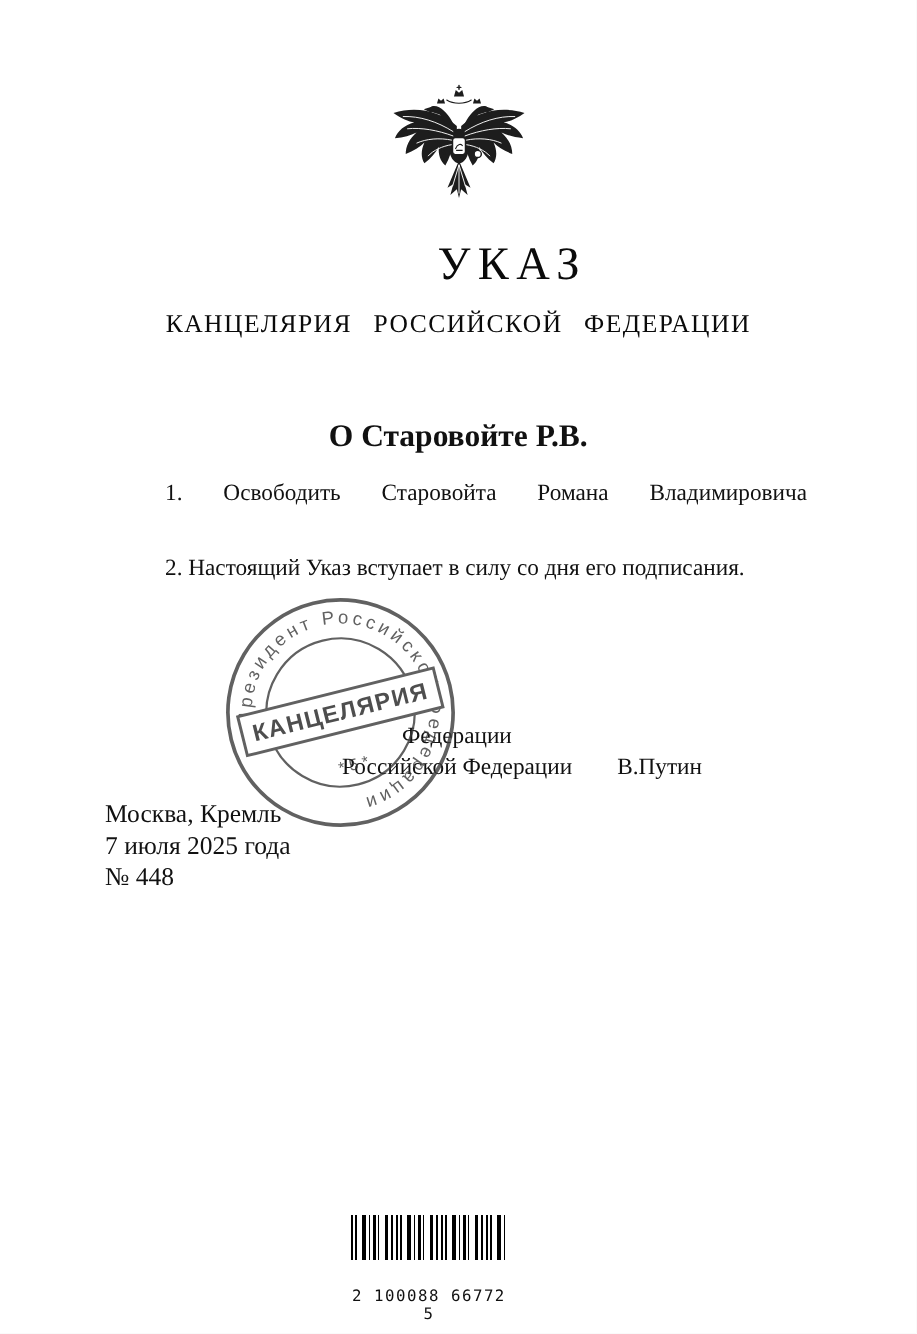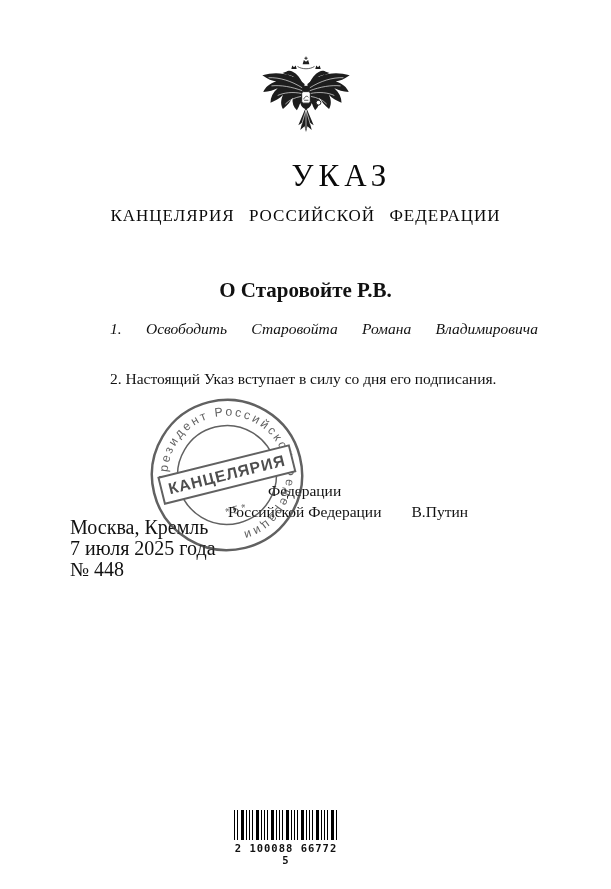--- a/index.html
+++ b/index.html
@@ -36,58 +36,57 @@
   }
   .doc-body {
     position:absolute; top:318px; left:70px; width:468px;
     font-size:15.5px; line-height:21.5px;
   }
   .p1-line1 {
     text-indent:40px;
     text-align:justify;
     -moz-text-align-last:justify;
     text-align-last:justify;
-    font-style:italic;
   }
   .p1-line2 { text-align:left; }
   .p2 { text-indent:40px;margin-top:28px; }
   .signature {
     position:absolute; top:480px; left:228px;
     font-size:15.5px; line-height:21px; z-index:1;
   }
   .sig-line1 { margin-left:40px; }
   .sig-line2 { display:flex; gap:30px; }
   .stamp {
     position:absolute; top:394px; left:146px;
     width:162px; height:162px;
     transform:rotate(-14deg);
     opacity:0.8;
     z-index:2;
   }
   .stamp text { font-family:"Liberation Sans", sans-serif; }
   .footer {
-    position:absolute; top:517px; left:70px;
-    font-size:20px; line-height:21px;
+    position:absolute; top:532px; left:70px;
+    font-size:17px; line-height:21px;
   }
   .barcode {
     position:absolute; top:810px; left:230px; width:112px;
     text-align:center;
   }
   .barcode-bars {
     width:104px; height:30px; margin:0 auto;
     background:
       repeating-linear-gradient(90deg,
         #000 0 1.5px,#fff 1.5px 3px,
         #000 3px 4px,#fff 4px 7.5px,
         #000 7.5px 10px,#fff 10px 12px,
         #000 12px 12.8px,#fff 12.8px 15px);
   }
   .barcode-digits {
     font-family:"DejaVu Sans Mono", monospace;
-    font-size:10.5px; letter-spacing:1px; margin-top:2px; color:#111;font-weight:bold;
+    font-size:10.5px; letter-spacing:1px; margin-top:18px; color:#111;
   }
 </style>
 </head>
 <body>
 
 <div class="page">
 
   <div class="emblem-wrap">
     <svg width="96" height="85" viewBox="0 0 200 176" aria-hidden="true">
       <defs>

